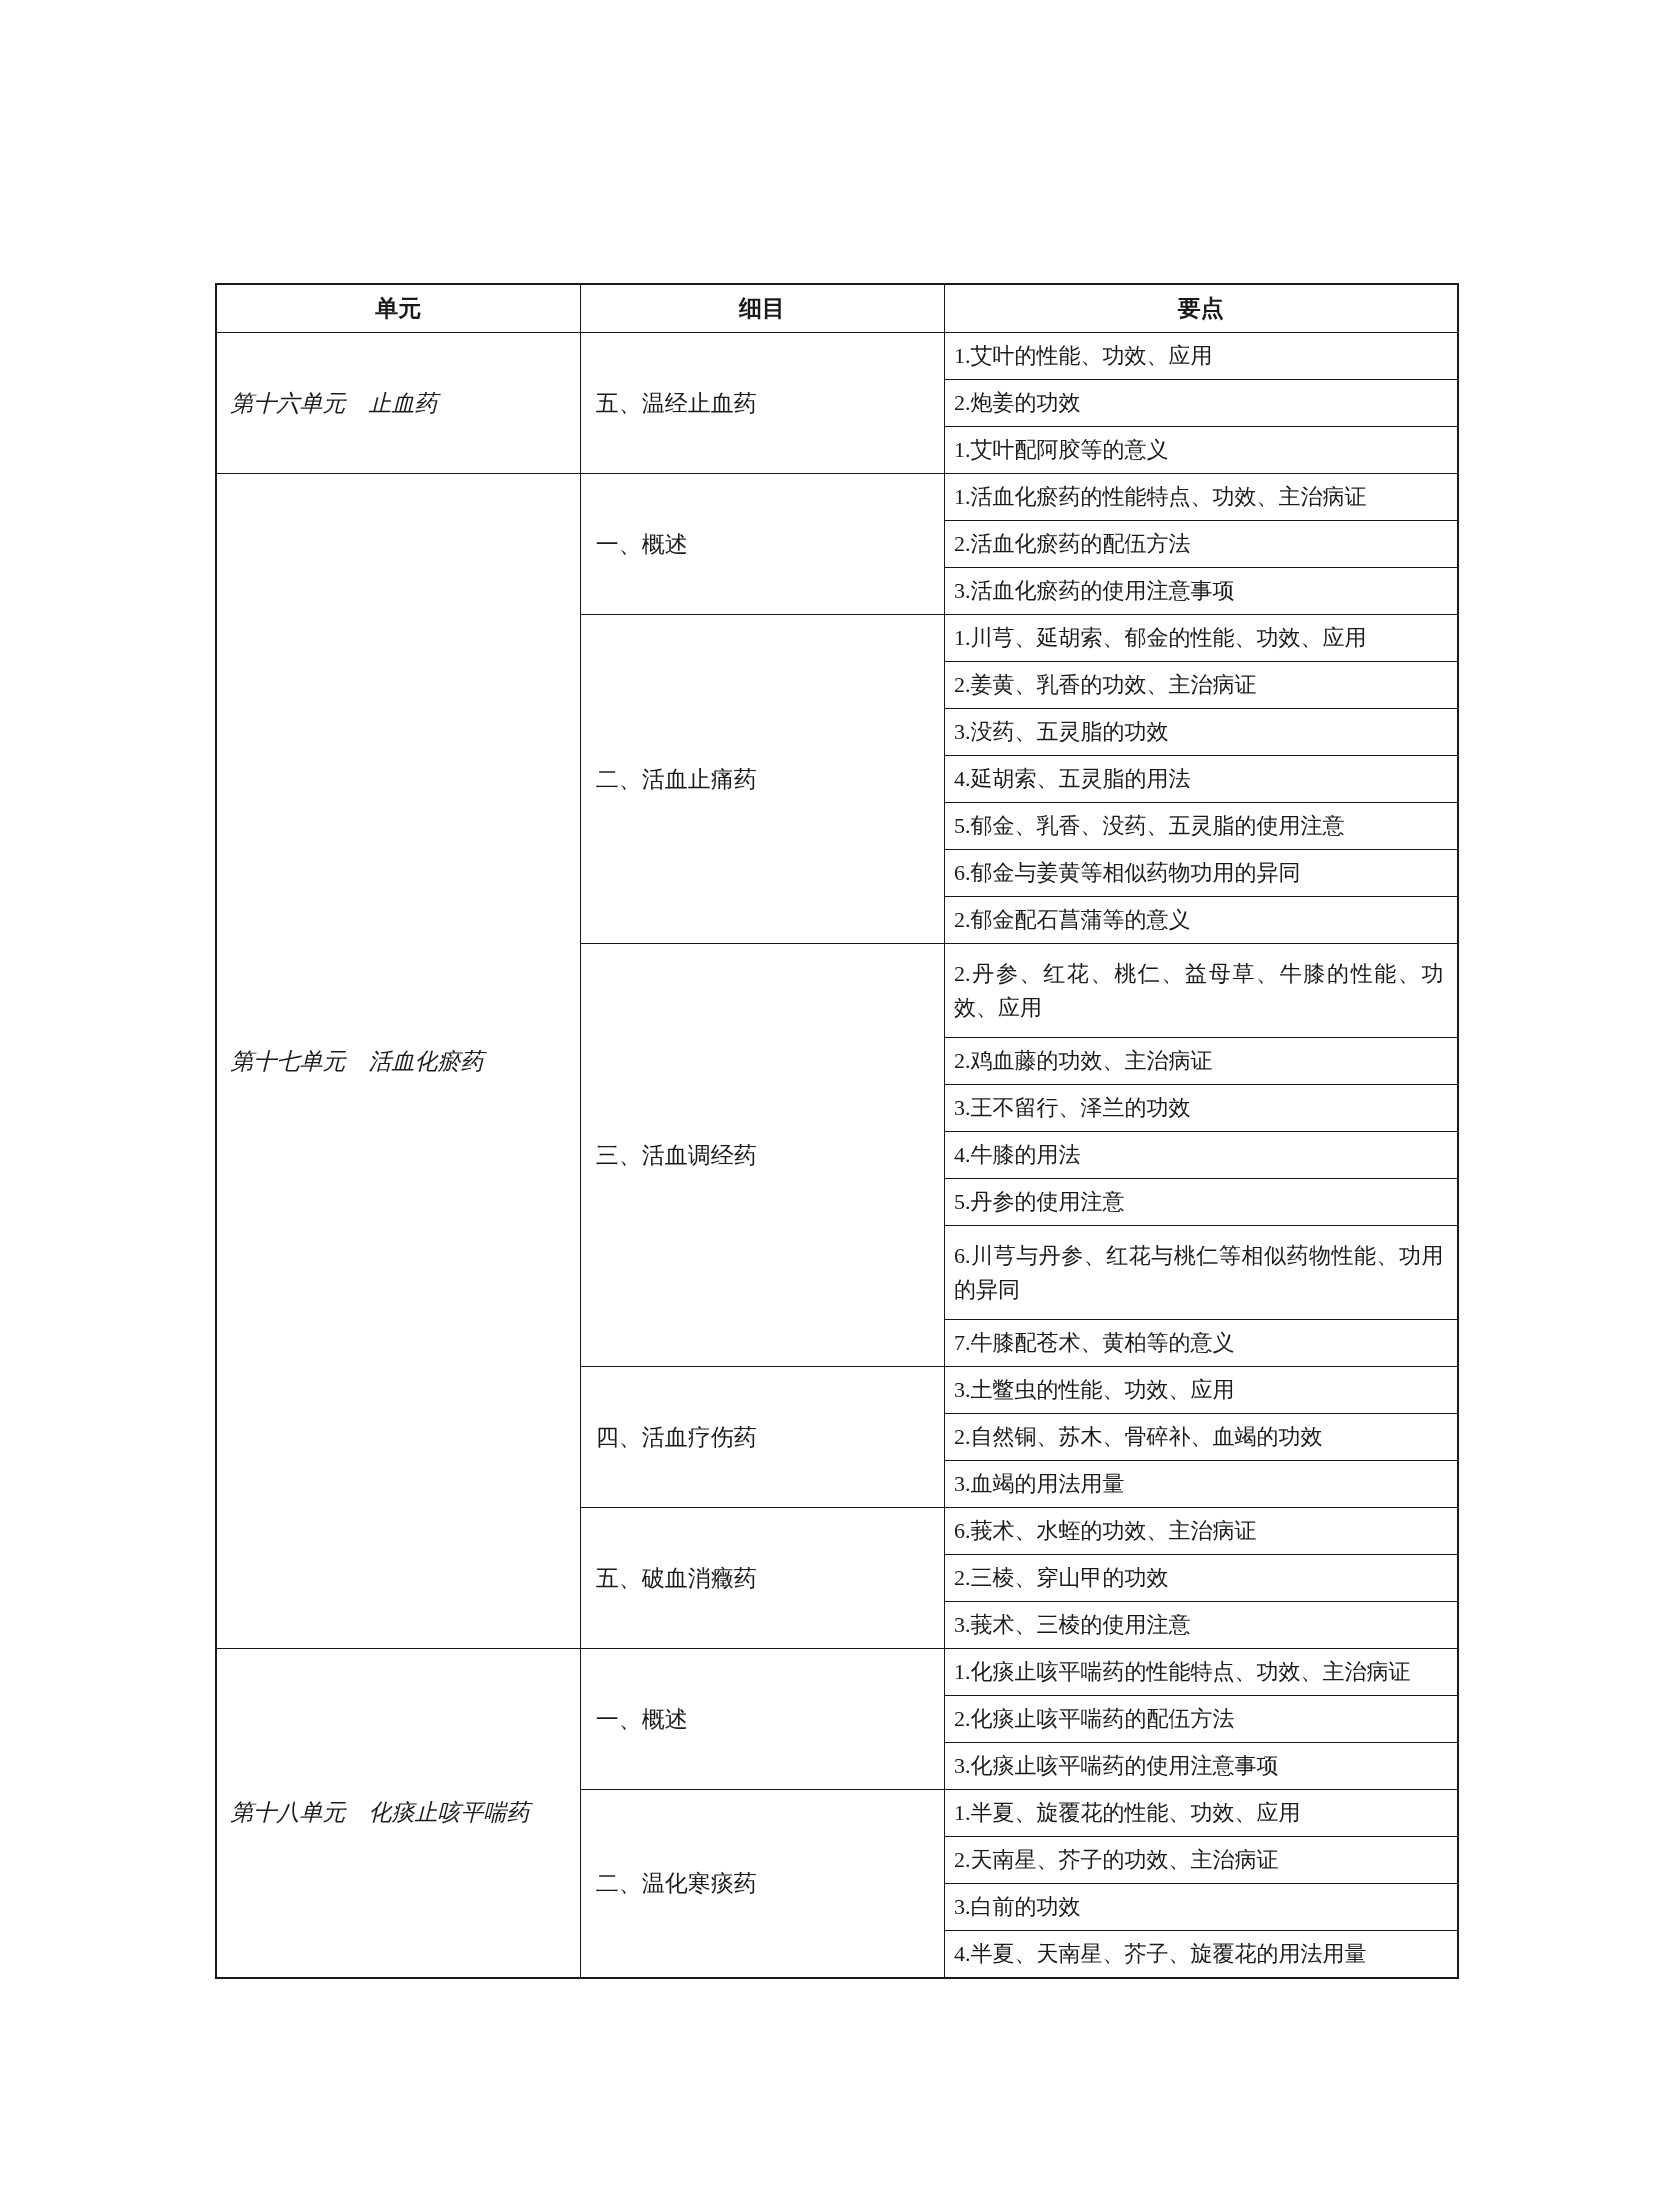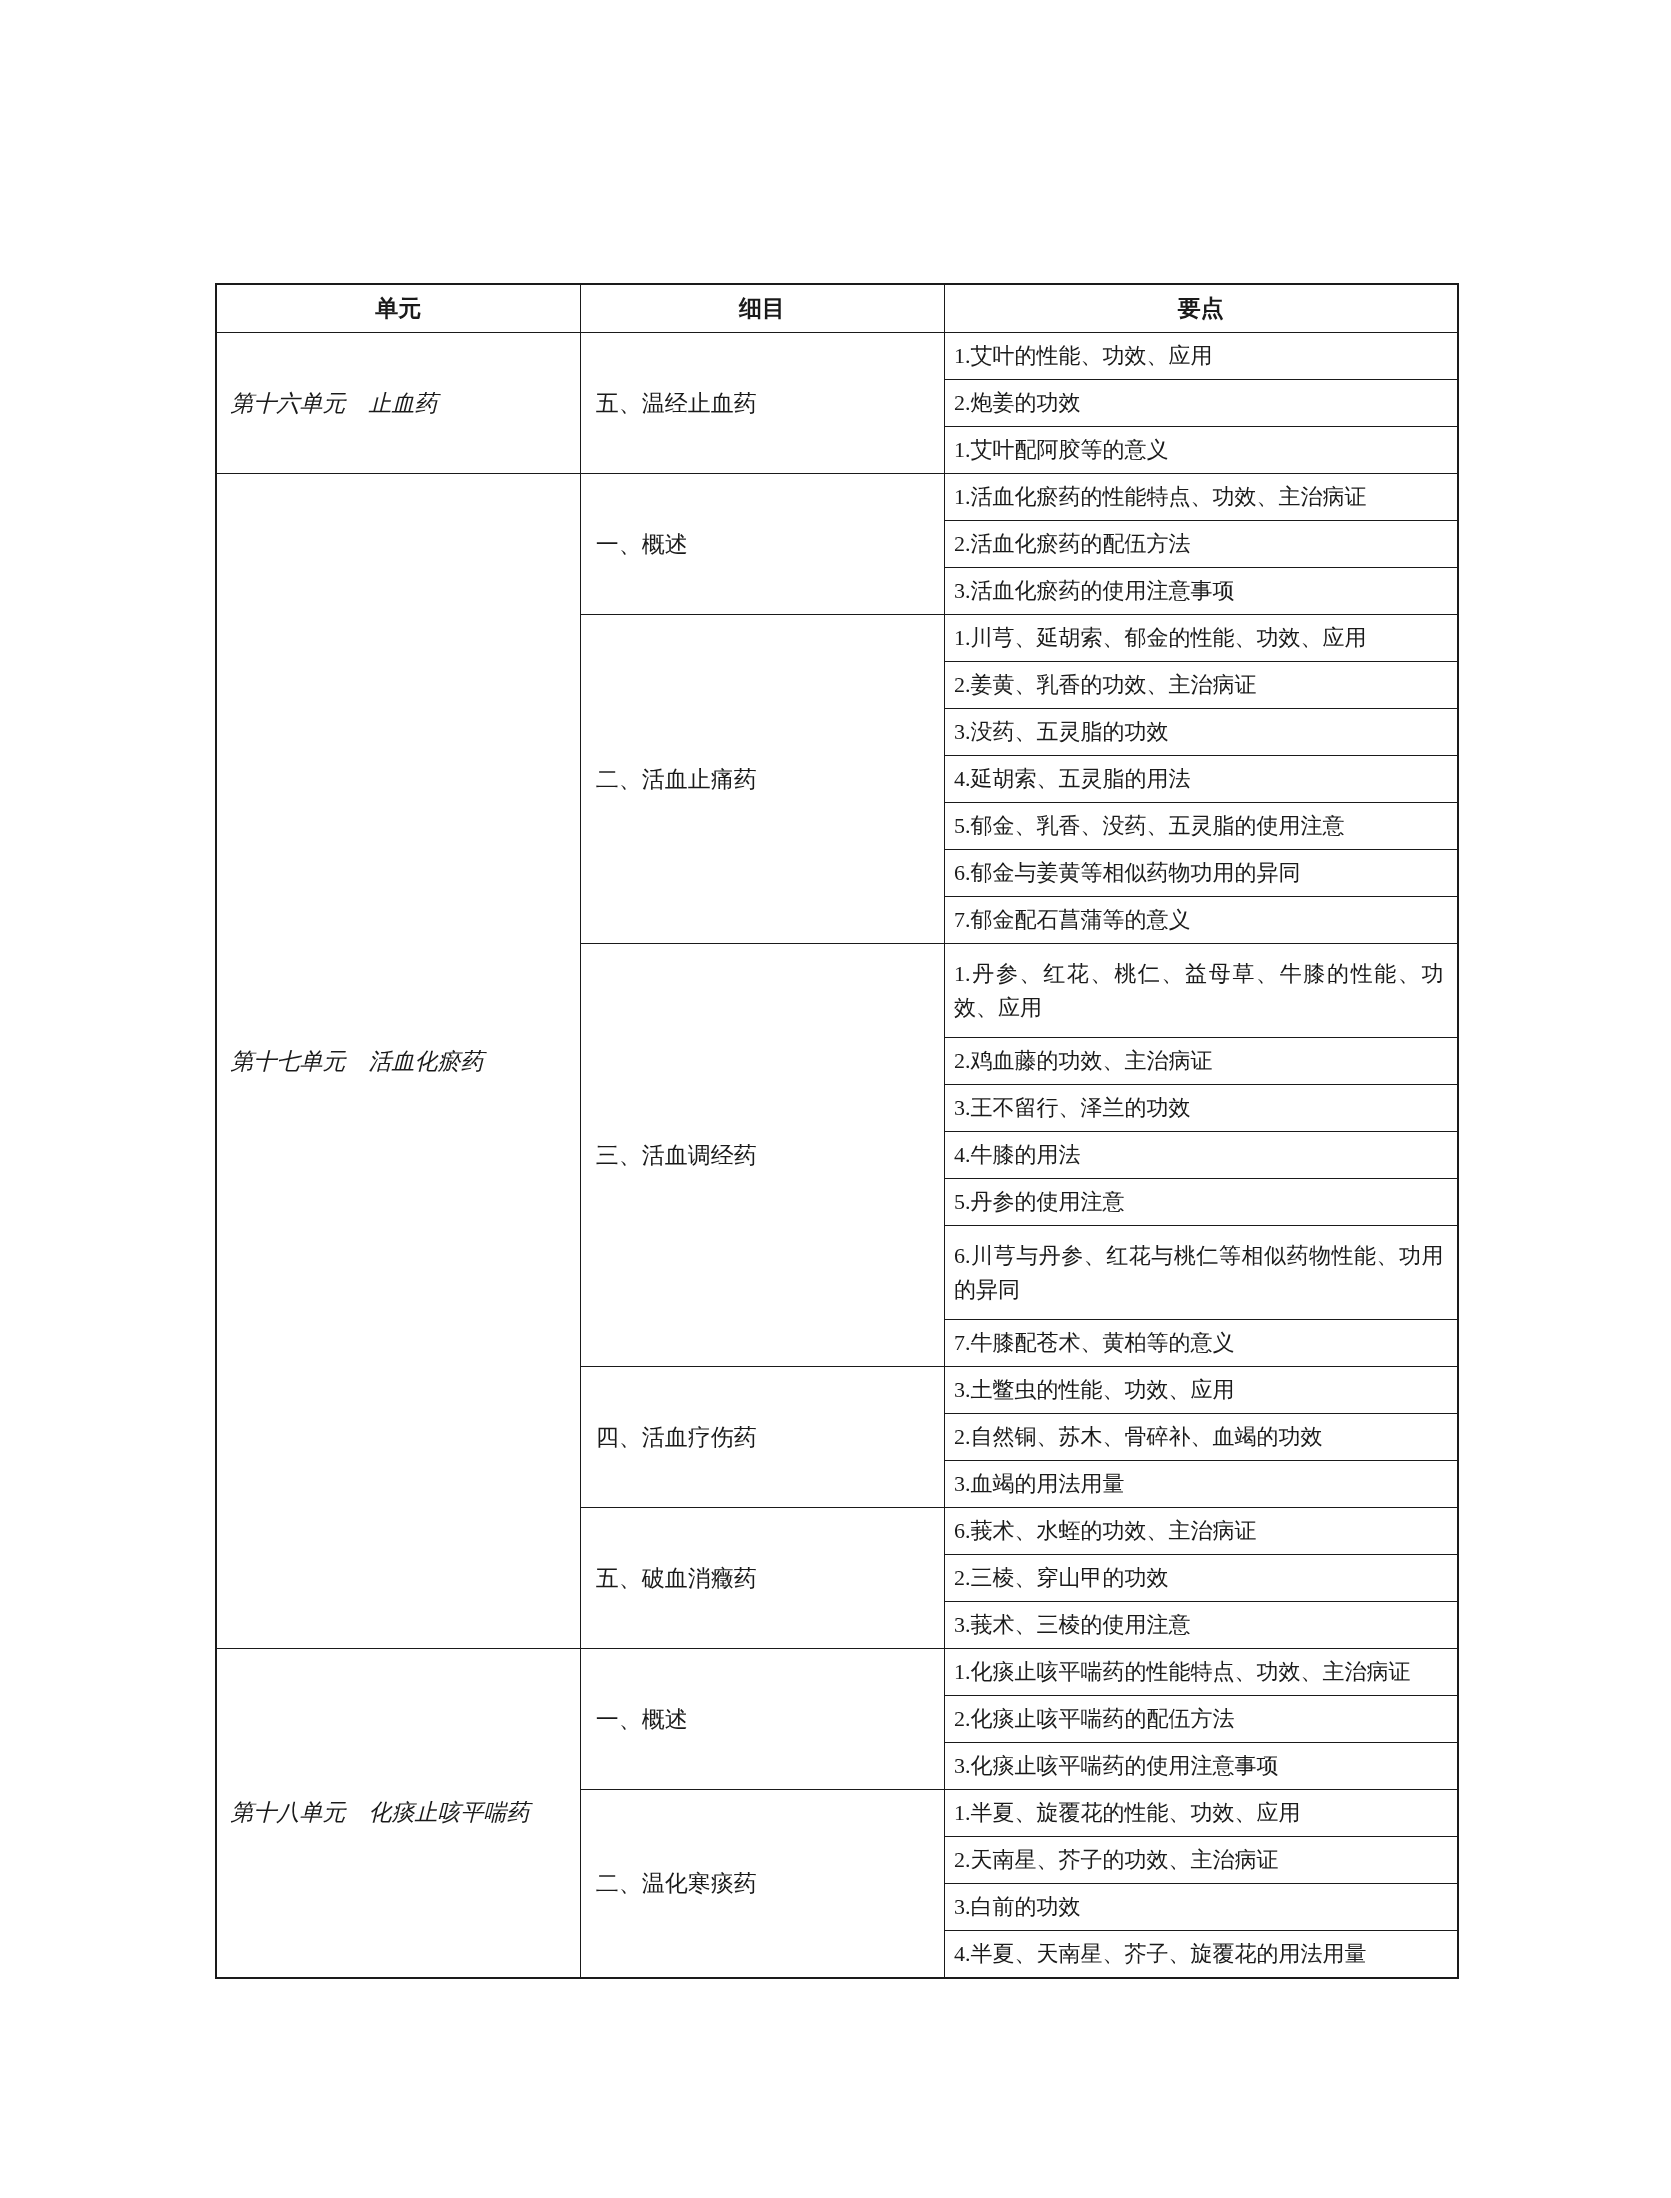--- a/index.html
+++ b/index.html
@@ -120,25 +120,25 @@
         <tr style="height: 47px;">
           <td class="point-cell">4.延胡索、五灵脂的用法</td>
         </tr>
         <tr style="height: 47px;">
           <td class="point-cell">5.郁金、乳香、没药、五灵脂的使用注意</td>
         </tr>
         <tr style="height: 47px;">
           <td class="point-cell">6.郁金与姜黄等相似药物功用的异同</td>
         </tr>
         <tr style="height: 47px;">
-          <td class="point-cell">7.郁金配石菖蒲等的意义</td>
+          <td class="point-cell">2.郁金配石菖蒲等的意义</td>
         </tr>
         <tr style="height: 94px;">
           <td class="section-cell" rowspan="7">三、活血调经药</td>
-          <td class="point-cell">1.丹参、红花、桃仁、益母草、牛膝的性能、功效、应用</td>
+          <td class="point-cell">2.丹参、红花、桃仁、益母草、牛膝的性能、功效、应用</td>
         </tr>
         <tr style="height: 47px;">
           <td class="point-cell">2.鸡血藤的功效、主治病证</td>
         </tr>
         <tr style="height: 47px;">
           <td class="point-cell">3.王不留行、泽兰的功效</td>
         </tr>
         <tr style="height: 47px;">
           <td class="point-cell">4.牛膝的用法</td>
         </tr>

